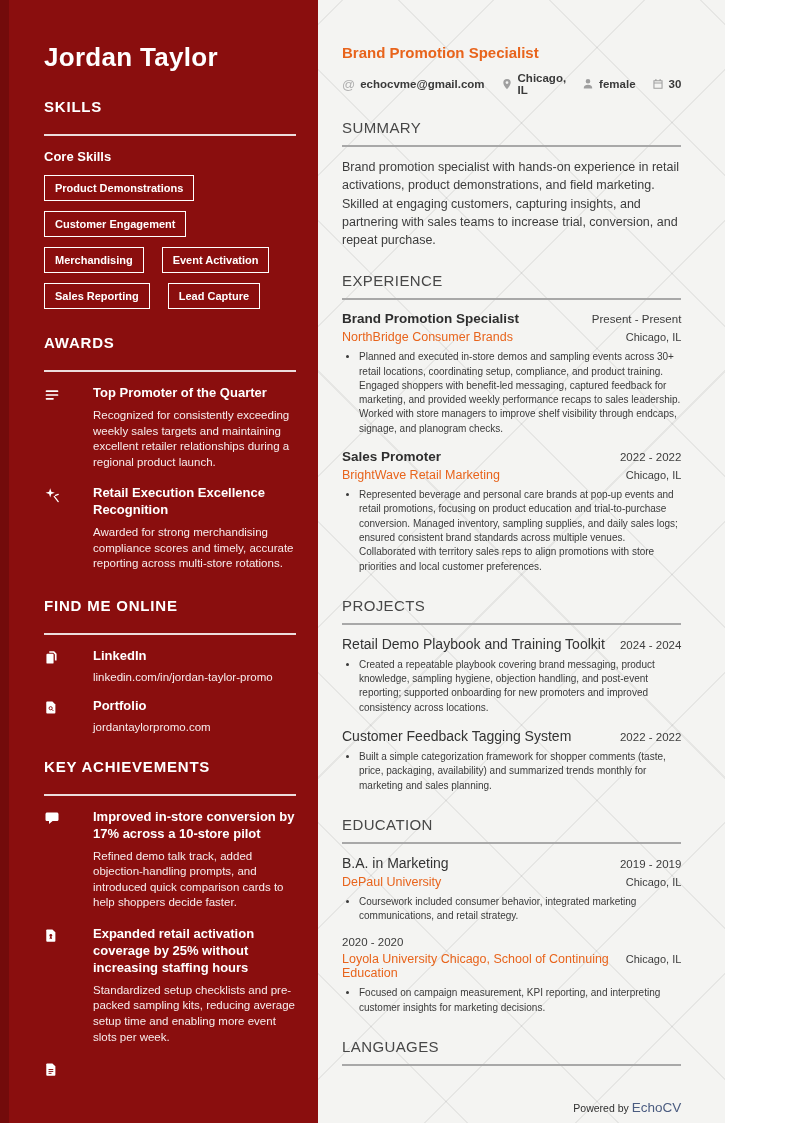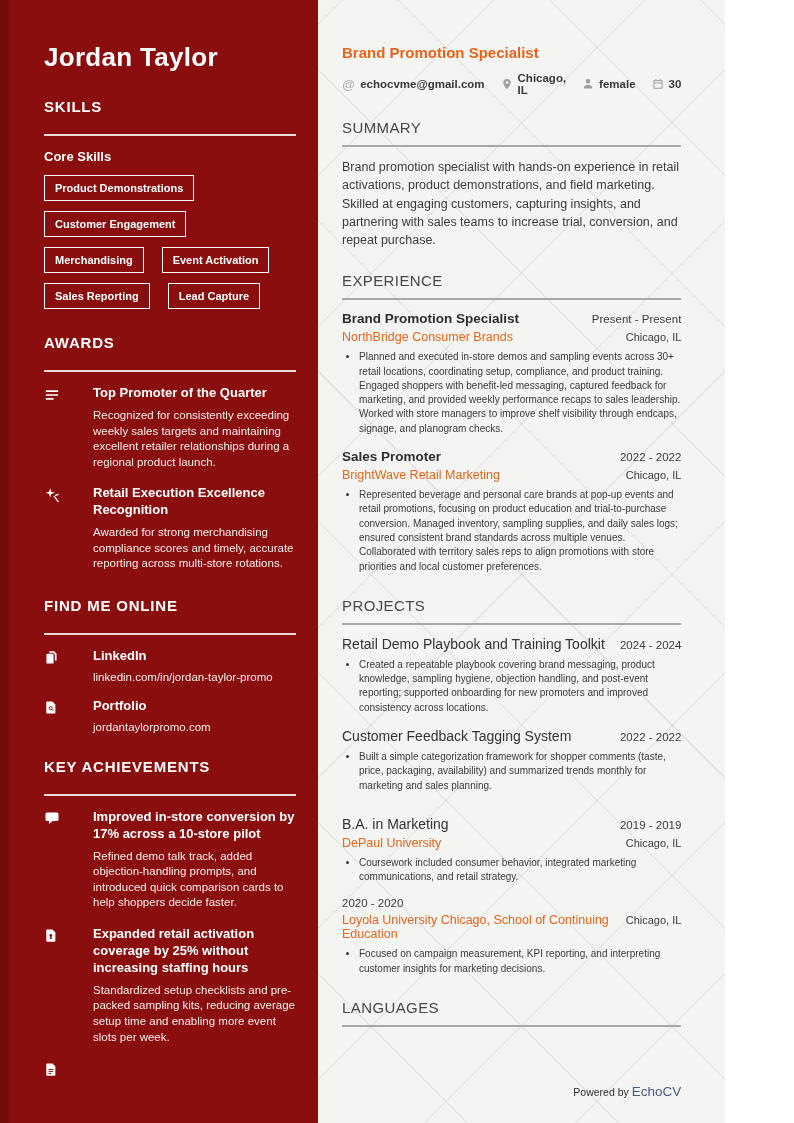--- a/index.html
+++ b/index.html
@@ -59,21 +59,21 @@
   .entry-head { display:flex; justify-content:space-between; align-items:baseline; }
   .entry-title { font-size:13.5px; font-weight:bold; color:#2e2e2e; }
   .entry-title.plain { font-weight:normal; font-size:14px; color:#333; }
   .entry-dates { font-size:11.5px; color:#3c3c3c; white-space:nowrap; }
   .entry-sub { display:flex; justify-content:space-between; align-items:baseline; margin-top:4px; }
   .entry-company { font-size:12.5px; color:#e8641c; }
   .entry-location { font-size:11px; color:#3c3c3c; white-space:nowrap; margin-left:10px; }
   .bullets { margin-top:6px; padding-left:17px; }
   .bullets li { font-size:10px; line-height:1.43; color:#3a3a3a; }
 
-  .footer { position:absolute; right:44px; bottom:24px; font-size:10.5px; color:#2f2f2f; }
+  .footer { position:absolute; right:44px; bottom:8px; font-size:10.5px; color:#2f2f2f; }
   .brand { font-size:13.5px; color:#4b5c80; margin-left:3px; }
 </style>
 </head>
 <body>
 
 <div class="page">
 
   <aside class="sidebar">
     <div class="sidebar-edge"></div>
 
@@ -282,20 +282,21 @@
           <span class="entry-title plain">Customer Feedback Tagging System</span>
           <span class="entry-dates">2022 - 2022</span>
         </div>
         <ul class="bullets">
           <li>Built a simple categorization framework for shopper comments (taste, price, packaging, availability) and summarized trends monthly for marketing and sales planning.</li>
         </ul>
       </div>
     </section>
 
     <section class="main-section">
+      <h2 class="main-heading">EDUCATION</h2>
 
       <div class="entry">
         <div class="entry-head">
           <span class="entry-title plain">B.A. in Marketing</span>
           <span class="entry-dates">2019 - 2019</span>
         </div>
         <div class="entry-sub">
           <span class="entry-company">DePaul University</span>
           <span class="entry-location">Chicago, IL</span>
         </div>

